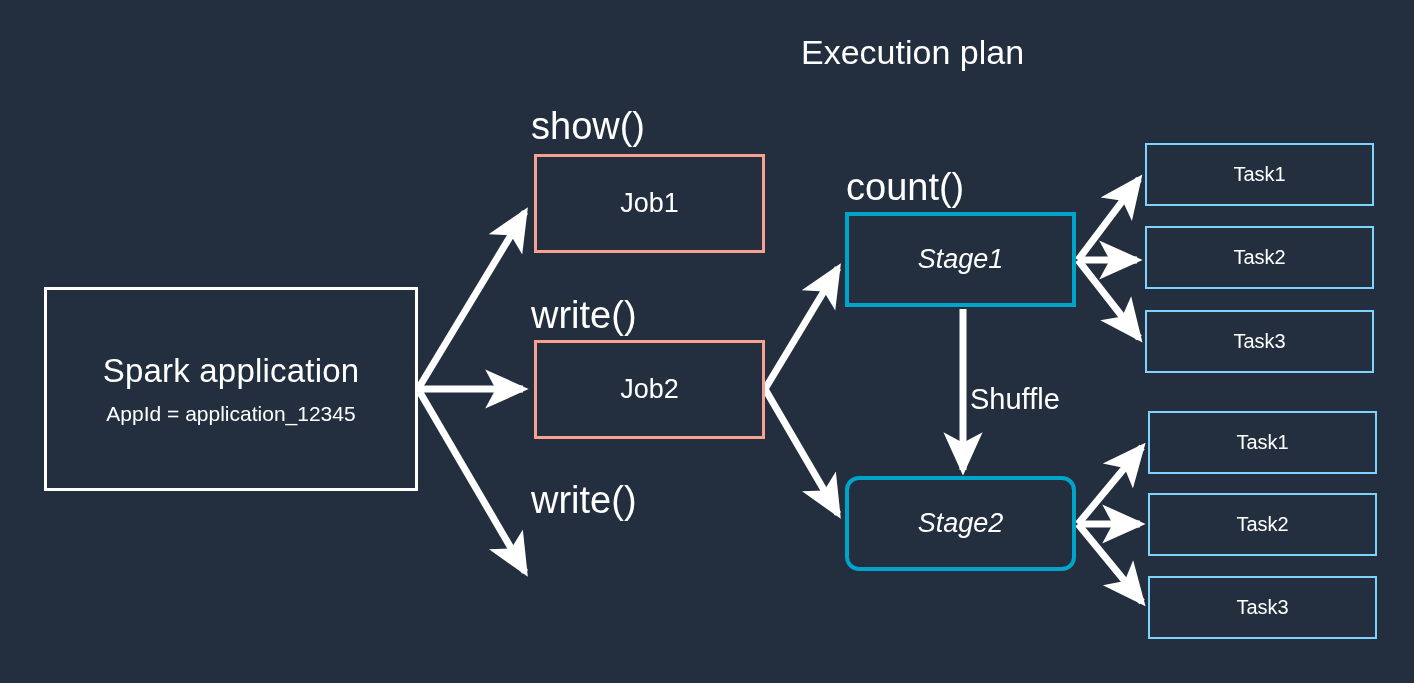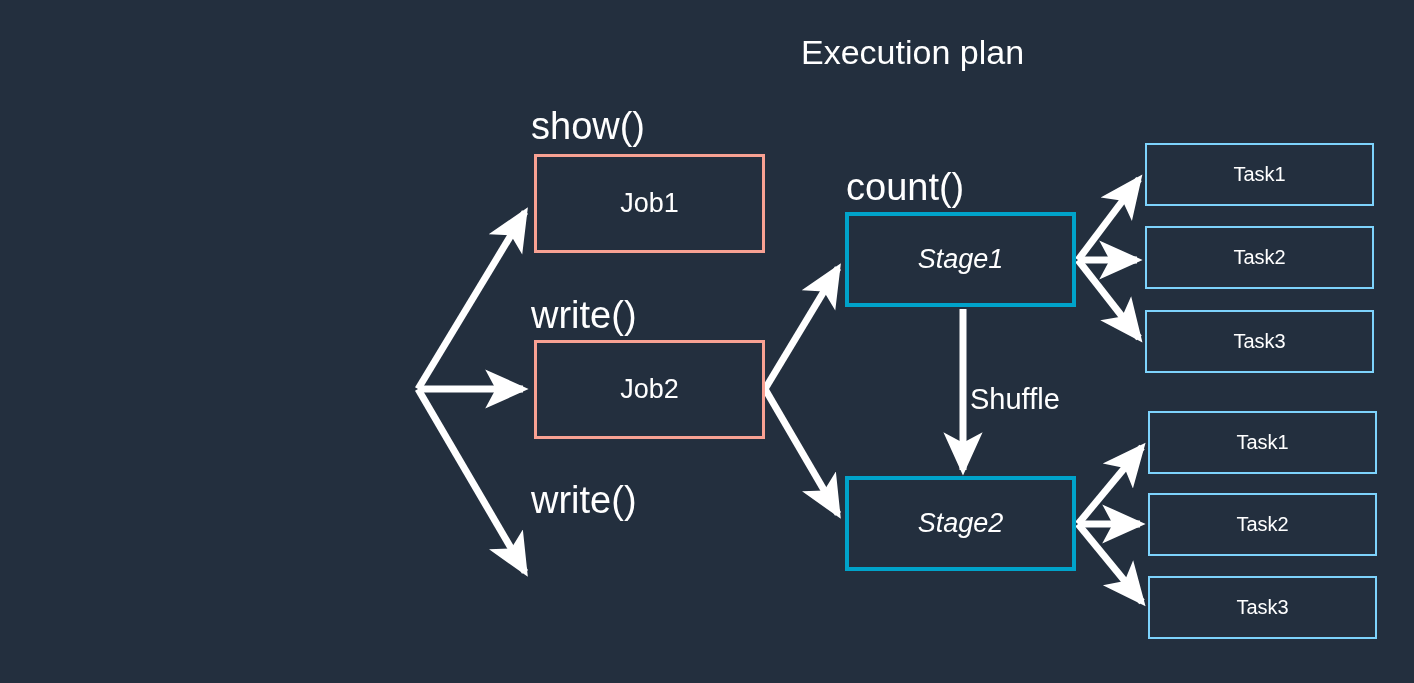--- a/index.html
+++ b/index.html
@@ -36,21 +36,21 @@
   .job3{top:528px;}
 
   
   .stage-box{
     left:845px;width:231px;height:95px;
     border:4px solid #00a3ca;
     font-size:27px;
     font-style:italic;
   }
   .stage1{top:212px;}
-  .stage2{top:476px;}
+  .stage2{top:476px;border-radius:14px;}
 
   
   .task-box{
     width:229px;height:63px;
     border:2px solid #7dd3fc;
     font-size:20px;
     align-items:center;
   }
   .tg1{left:1145px;}
   .tg2{left:1148px;}
@@ -101,20 +101,24 @@
       <path d="M1078,524 L1142,602"></path>
     </g>
 
     <g stroke="#ffffff" stroke-width="7" fill="none" marker-end="url(#ah)">
       <path d="M963,309 L963,470"></path>
     </g>
   </svg>
 
   <div class="label lbl-title">Execution plan</div>
 
+  <div class="box app-box">
+    <span class="app-title">Spark application</span>
+    <span class="app-sub">AppId = application_12345</span>
+  </div>
 
   <div class="label lbl-show">show()</div>
   <div class="label lbl-write">write()</div>
   <div class="label lbl-count">write()</div>
 
   <div class="box job-box job1">
     <span>Job1</span>
   </div>
   <div class="box job-box job2">
     <span>Job2</span>

